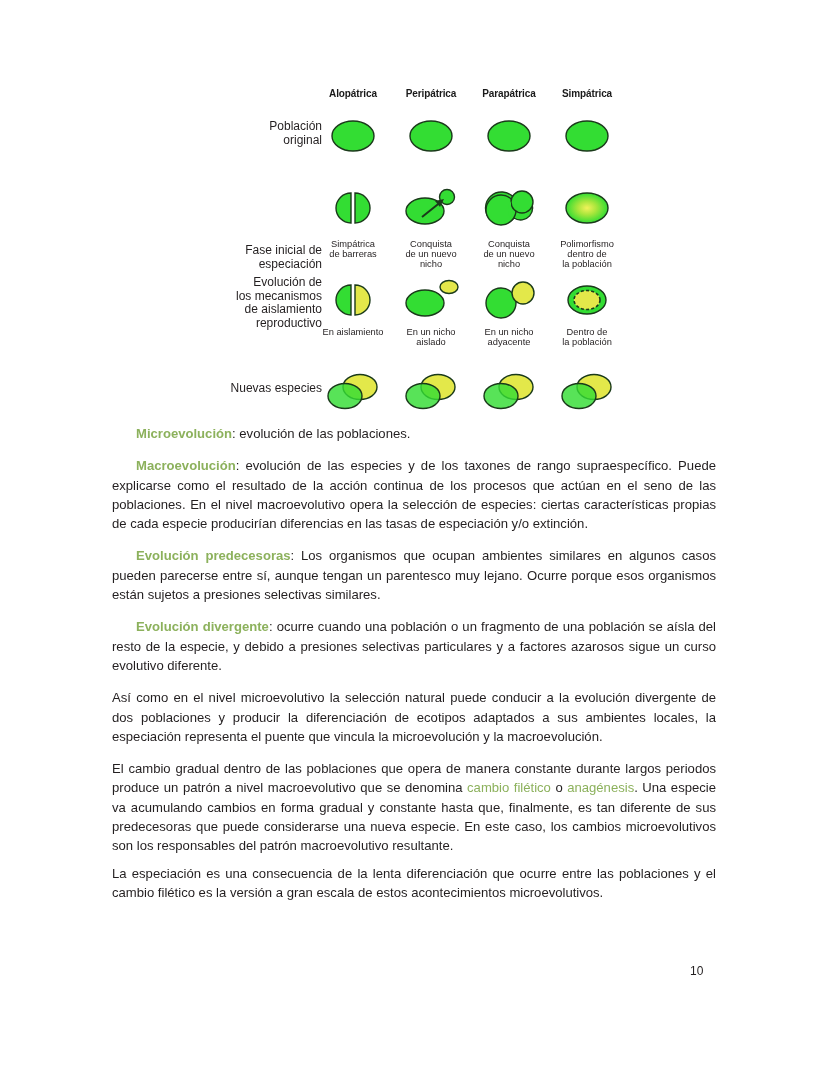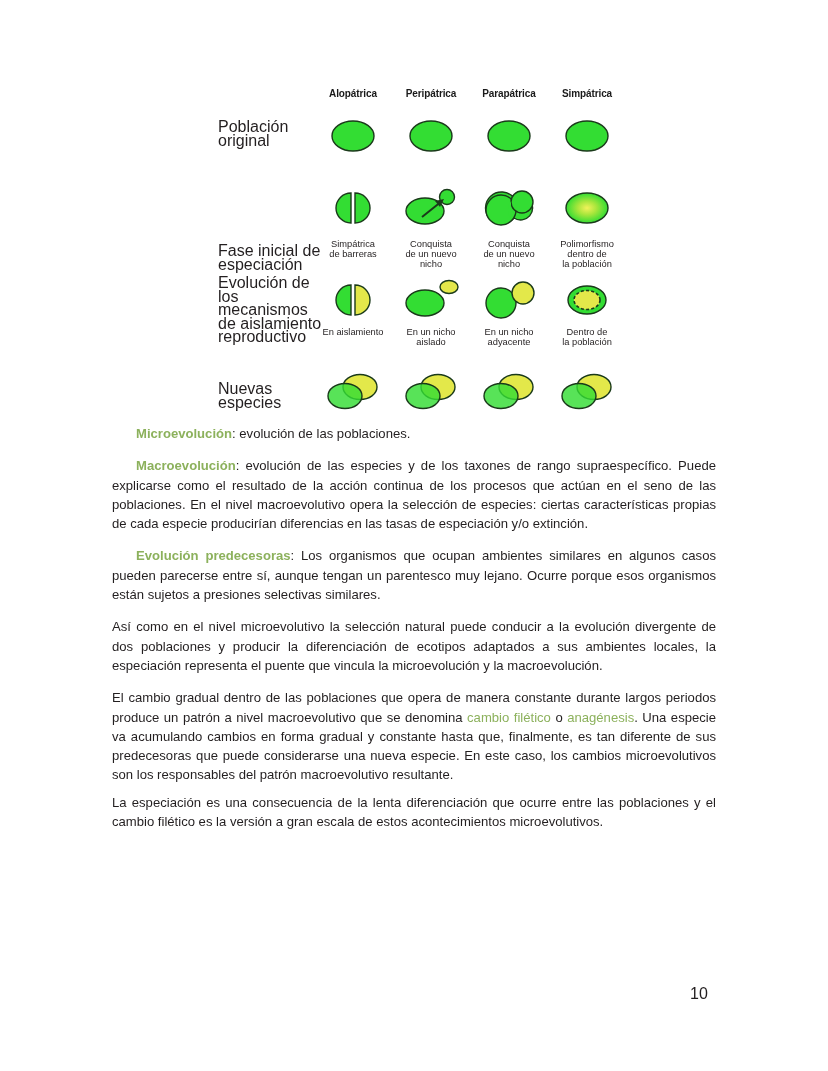--- a/index.html
+++ b/index.html
@@ -49,26 +49,27 @@
     letter-spacing: -0.1px;
   }
 
   .fig-row {
     position: absolute;
     left: 0;
     width: 440px;
   }
   .row-label {
     position: absolute;
-    left: 22px;
+    left: 14px;
     width: 112px;
-    font-size: 16px;
+    font-size: 12px;
     line-height: 13.5px;
     color: #231f20;
     white-space: pre-line;
+    text-align: right;
   }
   .cells {
     position: absolute;
     left: 118px;
     width: 322px;
     display: flex;
   }
   .cell {
     width: 78px;
     position: relative;
@@ -130,22 +131,22 @@
     font-weight: bold;
     padding-left: 24px;
   }
   .term-inline {
     color: #8cb15c;
   }
 
   .page-number {
     position: absolute;
     left: 690px;
-    top: 985px;
-    font-size: 16px;
+    top: 964px;
+    font-size: 12px;
     color: #231f20;
   }
 </style>
 </head>
 <body>
 
 <div class="page">
 
   <div class="figure">
 
@@ -334,20 +335,21 @@
   </div>
 
   <div class="body-text">
 
     <p class="para"><span class="term">Microevolución</span><span>: evolución de las poblaciones.</span></p>
 
     <p class="para"><span class="term">Macroevolución</span><span>: evolución de las especies y de los taxones de rango supraespecífico. Puede explicarse como el resultado de la acción continua de los procesos que actúan en el seno de las poblaciones. En el nivel macroevolutivo opera la selección de especies: ciertas características propias de cada especie producirían diferencias en las tasas de especiación y/o extinción.</span></p>
 
     <p class="para"><span class="term">Evolución predecesoras</span><span>: Los organismos que ocupan ambientes similares en algunos casos pueden parecerse entre sí, aunque tengan un parentesco muy lejano. Ocurre porque esos organismos están sujetos a presiones selectivas similares.</span></p>
 
+    <p class="para"><span class="term">Evolución divergente</span><span>: ocurre cuando una población o un fragmento de una población se aísla del resto de la especie, y debido a presiones selectivas particulares y a factores azarosos sigue un curso evolutivo diferente.</span></p>
 
     <p class="para"><span>Así como en el nivel microevolutivo la selección natural puede conducir a la evolución divergente de dos poblaciones y producir la diferenciación de ecotipos adaptados a sus ambientes locales, la especiación representa el puente que vincula la microevolución y la macroevolución.</span></p>
 
     <p class="para tight"><span>El cambio gradual dentro de las poblaciones que opera de manera constante durante largos periodos produce un patrón a nivel macroevolutivo que se denomina </span><span class="term-inline">cambio filético</span><span> o </span><span class="term-inline">anagénesis</span><span>. Una especie va acumulando cambios en forma gradual y constante hasta que, finalmente, es tan diferente de sus predecesoras que puede considerarse una nueva especie. En este caso, los cambios microevolutivos son los responsables del patrón macroevolutivo resultante.</span></p>
 
     <p class="para"><span>La especiación es una consecuencia de la lenta diferenciación que ocurre entre las poblaciones y el cambio filético es la versión a gran escala de estos acontecimientos microevolutivos.</span></p>
 
   </div>
 
   <div class="page-number">10</div>

